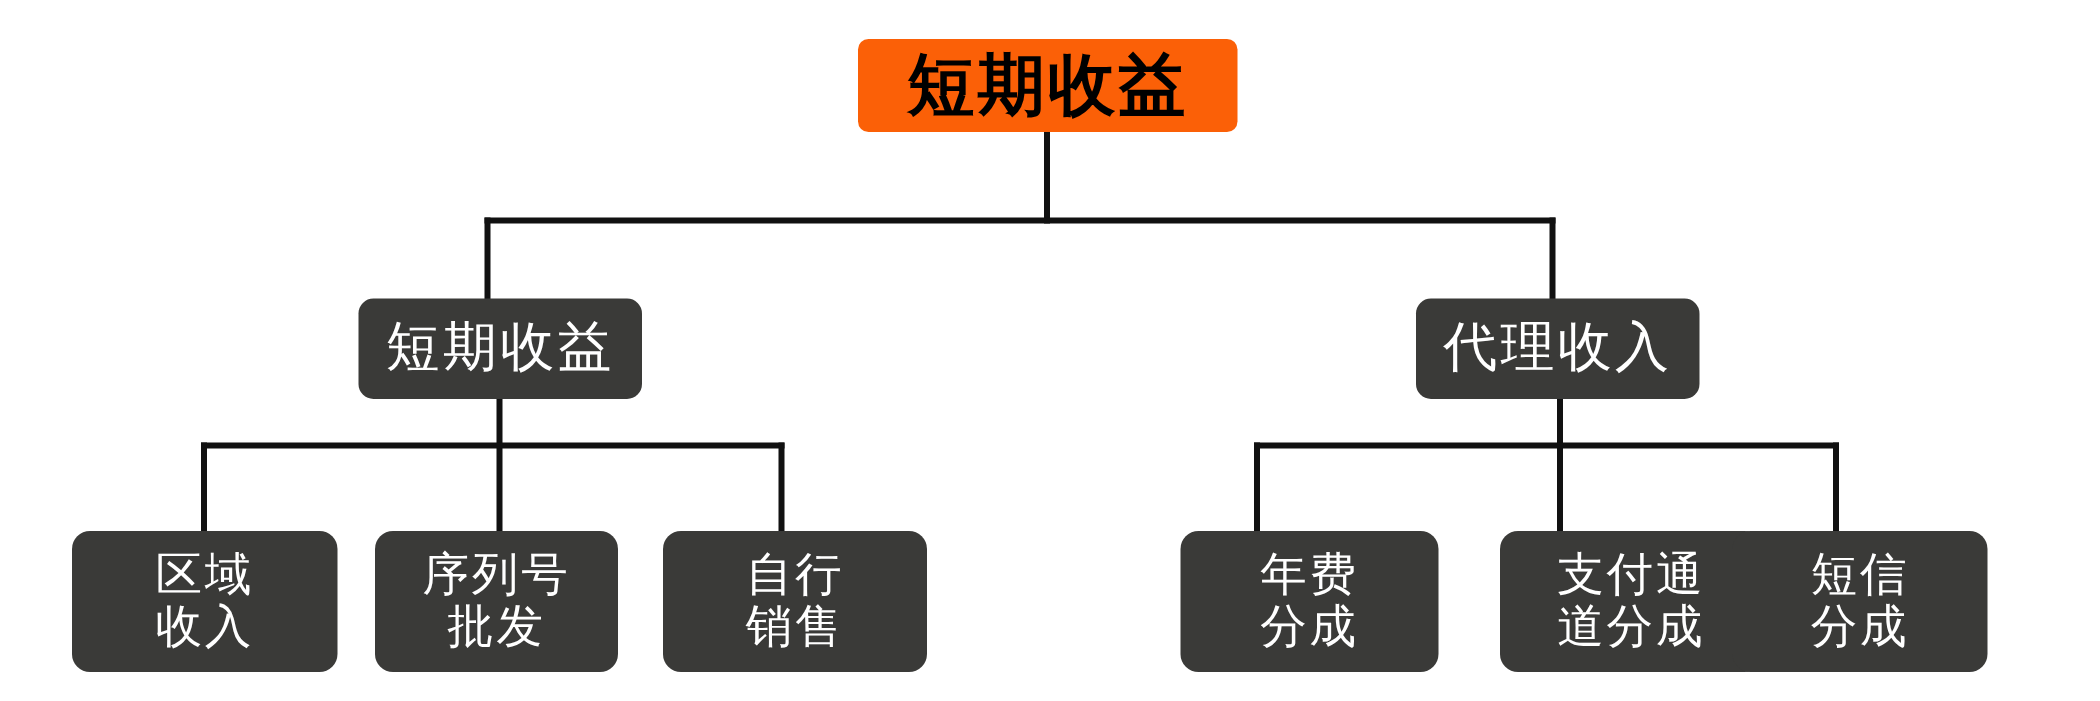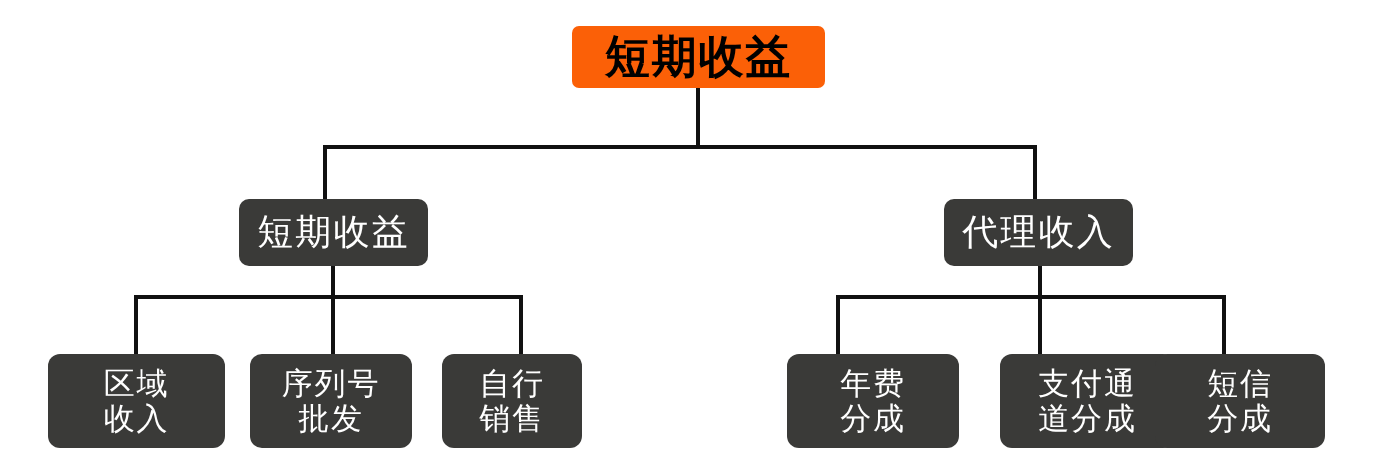--- a/index.html
+++ b/index.html
@@ -72,21 +72,21 @@
     background: #3A3A38;
     border-radius: 12px;
   }
   .leaf .node-label {
     color: #ffffff;
     font-size: 31px;
     line-height: 1.12;
   }
   #leaf-region   { left: 48px;   width: 177px; }
   #leaf-serial   { left: 250px;  width: 162px; }
-  #leaf-self     { left: 442px;  width: 140px; }
+  #leaf-self     { left: 442px;  width: 176px; }
   #leaf-annual   { left: 787px;  width: 172px; }
   #leaf-channel  { left: 955px;  width: 175px; margin-left: 45px; }
   #leaf-sms      { left: 1155px; width: 170px; }
 
   
   .conn {
     position: absolute;
     background: #111111;
     z-index: 1;
   }

